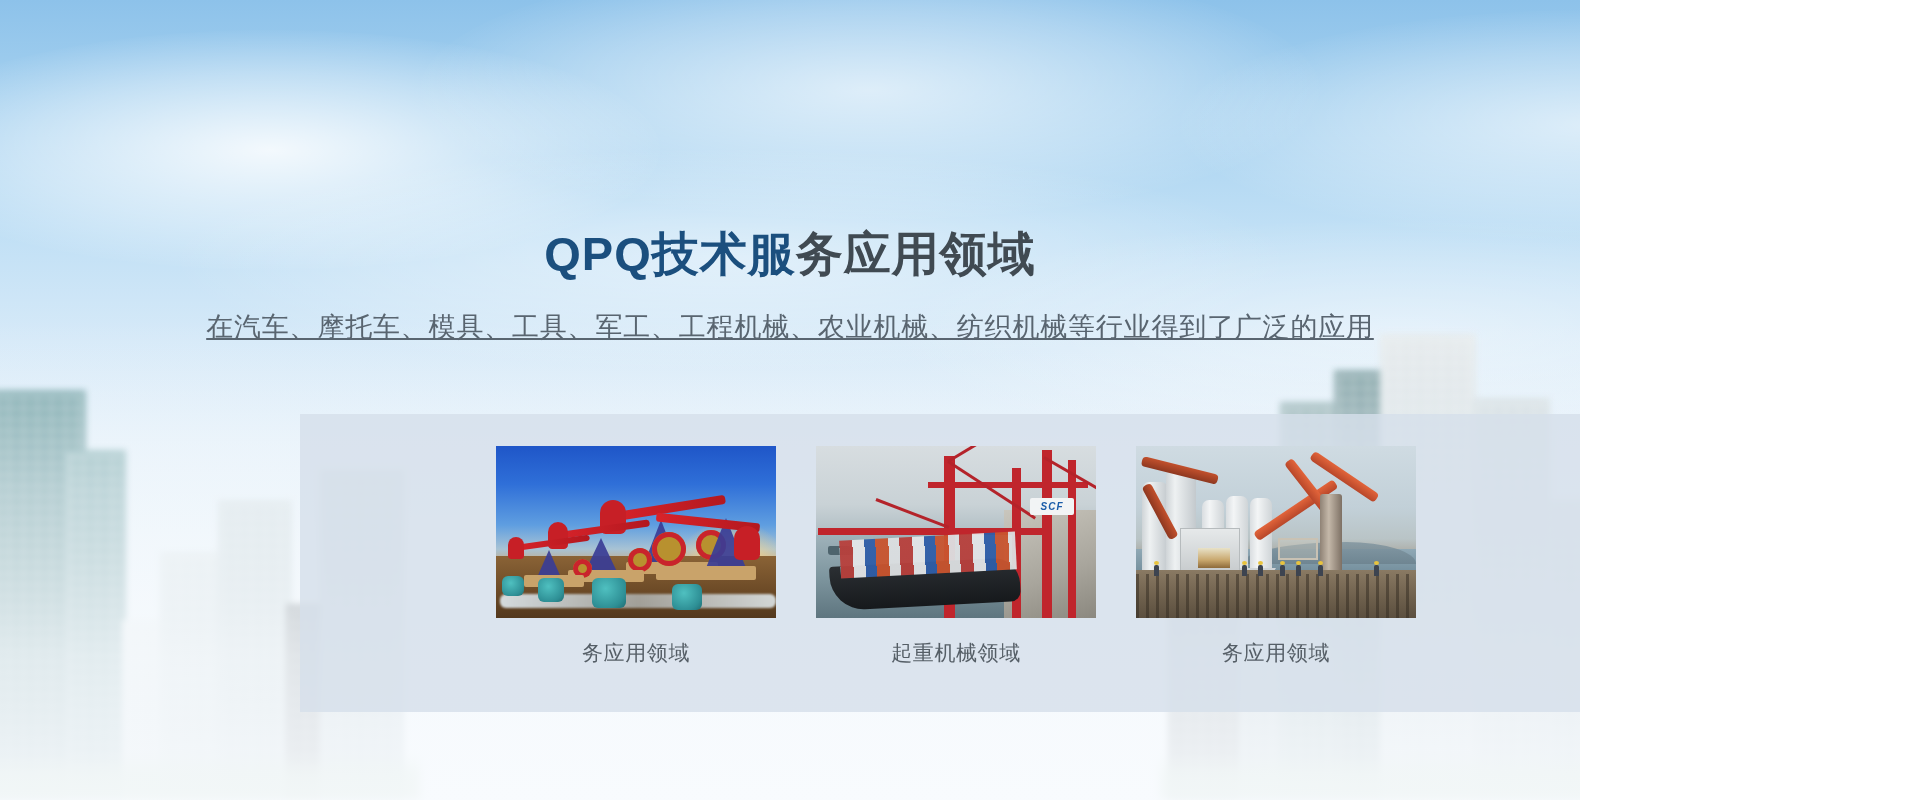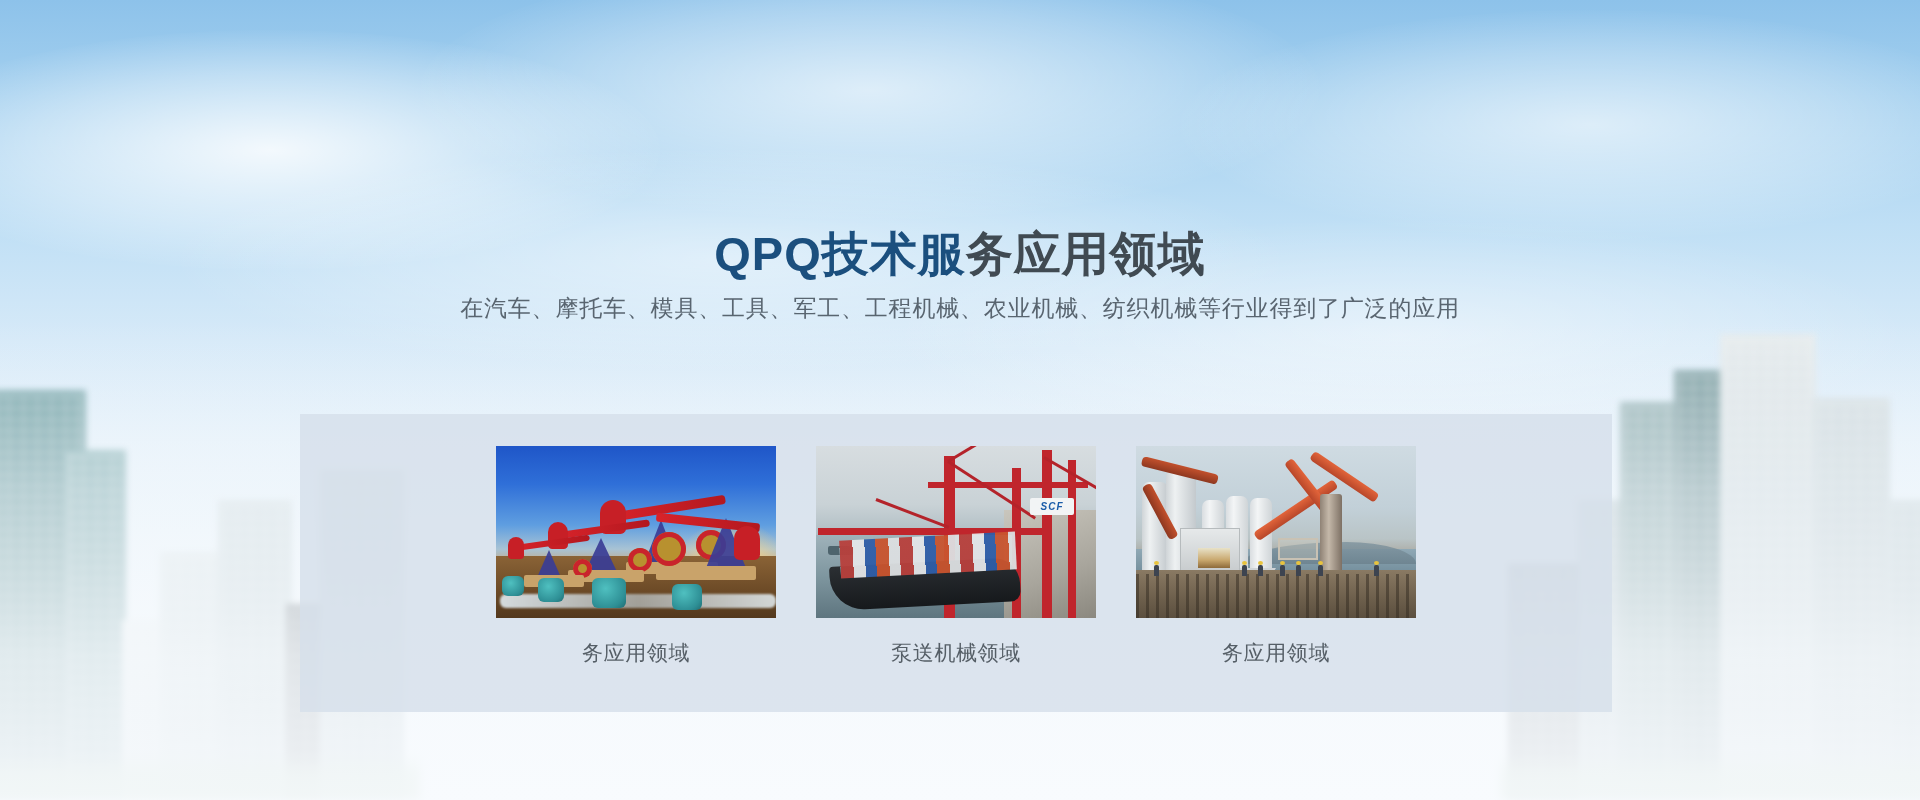--- a/index.html
+++ b/index.html
@@ -7,21 +7,21 @@
   html, body {
     width: 1920px;
     height: 800px;
     overflow: hidden;
     font-family: "Liberation Sans", "DejaVu Sans", sans-serif;
   }
 
   
   .stage {
     position: relative;
-    width: 1920px;
+    width: 1580px;
     height: 800px;
     overflow: hidden;
     background: linear-gradient(180deg,
         #8dc2ea 0%,
         #a4d0ef 12%,
         #bfdff5 28%,
         #d5e9f8 42%,
         #e6f1fa 55%,
         #eef5fb 68%,
         #f4f8fc 80%,
@@ -98,26 +98,27 @@
     font-size: 47px;
     line-height: 1.12;
     font-weight: 700;
     letter-spacing: 1px;
     white-space: nowrap;
   }
   .main-title .seg-a { color: #1b4f7e; }
   .main-title .seg-b { color: #404a52; }
 
   .subtitle {
-    margin-top: 12px;
-    font-size: 23px;
+    margin-top: 28px;
+    font-size: 27px;
     line-height: 1.35;
     color: #596570;
     letter-spacing: .8px;
     white-space: nowrap;
+    text-decoration: underline;
   }
 
   
   .panel {
     position: absolute;
     left: 300px;
     top: 414px;
     width: 1312px;
     height: 298px;
     background: rgba(213,223,234, .82);
@@ -573,21 +574,21 @@
 
         <div class="stay" style="left:132px; top:14px; width:104px; transform:rotate(33deg);"></div>
         <div class="stay" style="left:132px; top:14px; width:120px; transform:rotate(-31deg);"></div>
         <div class="stay" style="left:60px;  top:52px; width:78px;  transform:rotate(21deg);"></div>
         <div class="stay" style="left:228px; top:10px; width:62px;  transform:rotate(30deg);"></div>
 
         <div class="ship"></div>
         <div class="containers"></div>
         <div class="scf">SCF</div>
       </div>
-      <div class="card-caption">泵送机械领域</div>
+      <div class="card-caption">起重机械领域</div>
     </div>
 
     <div class="card">
       <div class="card-photo ph-pump">
         <div class="sea"></div>
         <div class="hills"></div>
 
         <div class="silo tall" style="left:6px;  width:26px; height:92px;"></div>
         <div class="silo tall" style="left:30px; width:30px; height:104px;"></div>
         <div class="silo" style="left:66px; width:22px; height:74px;"></div>

